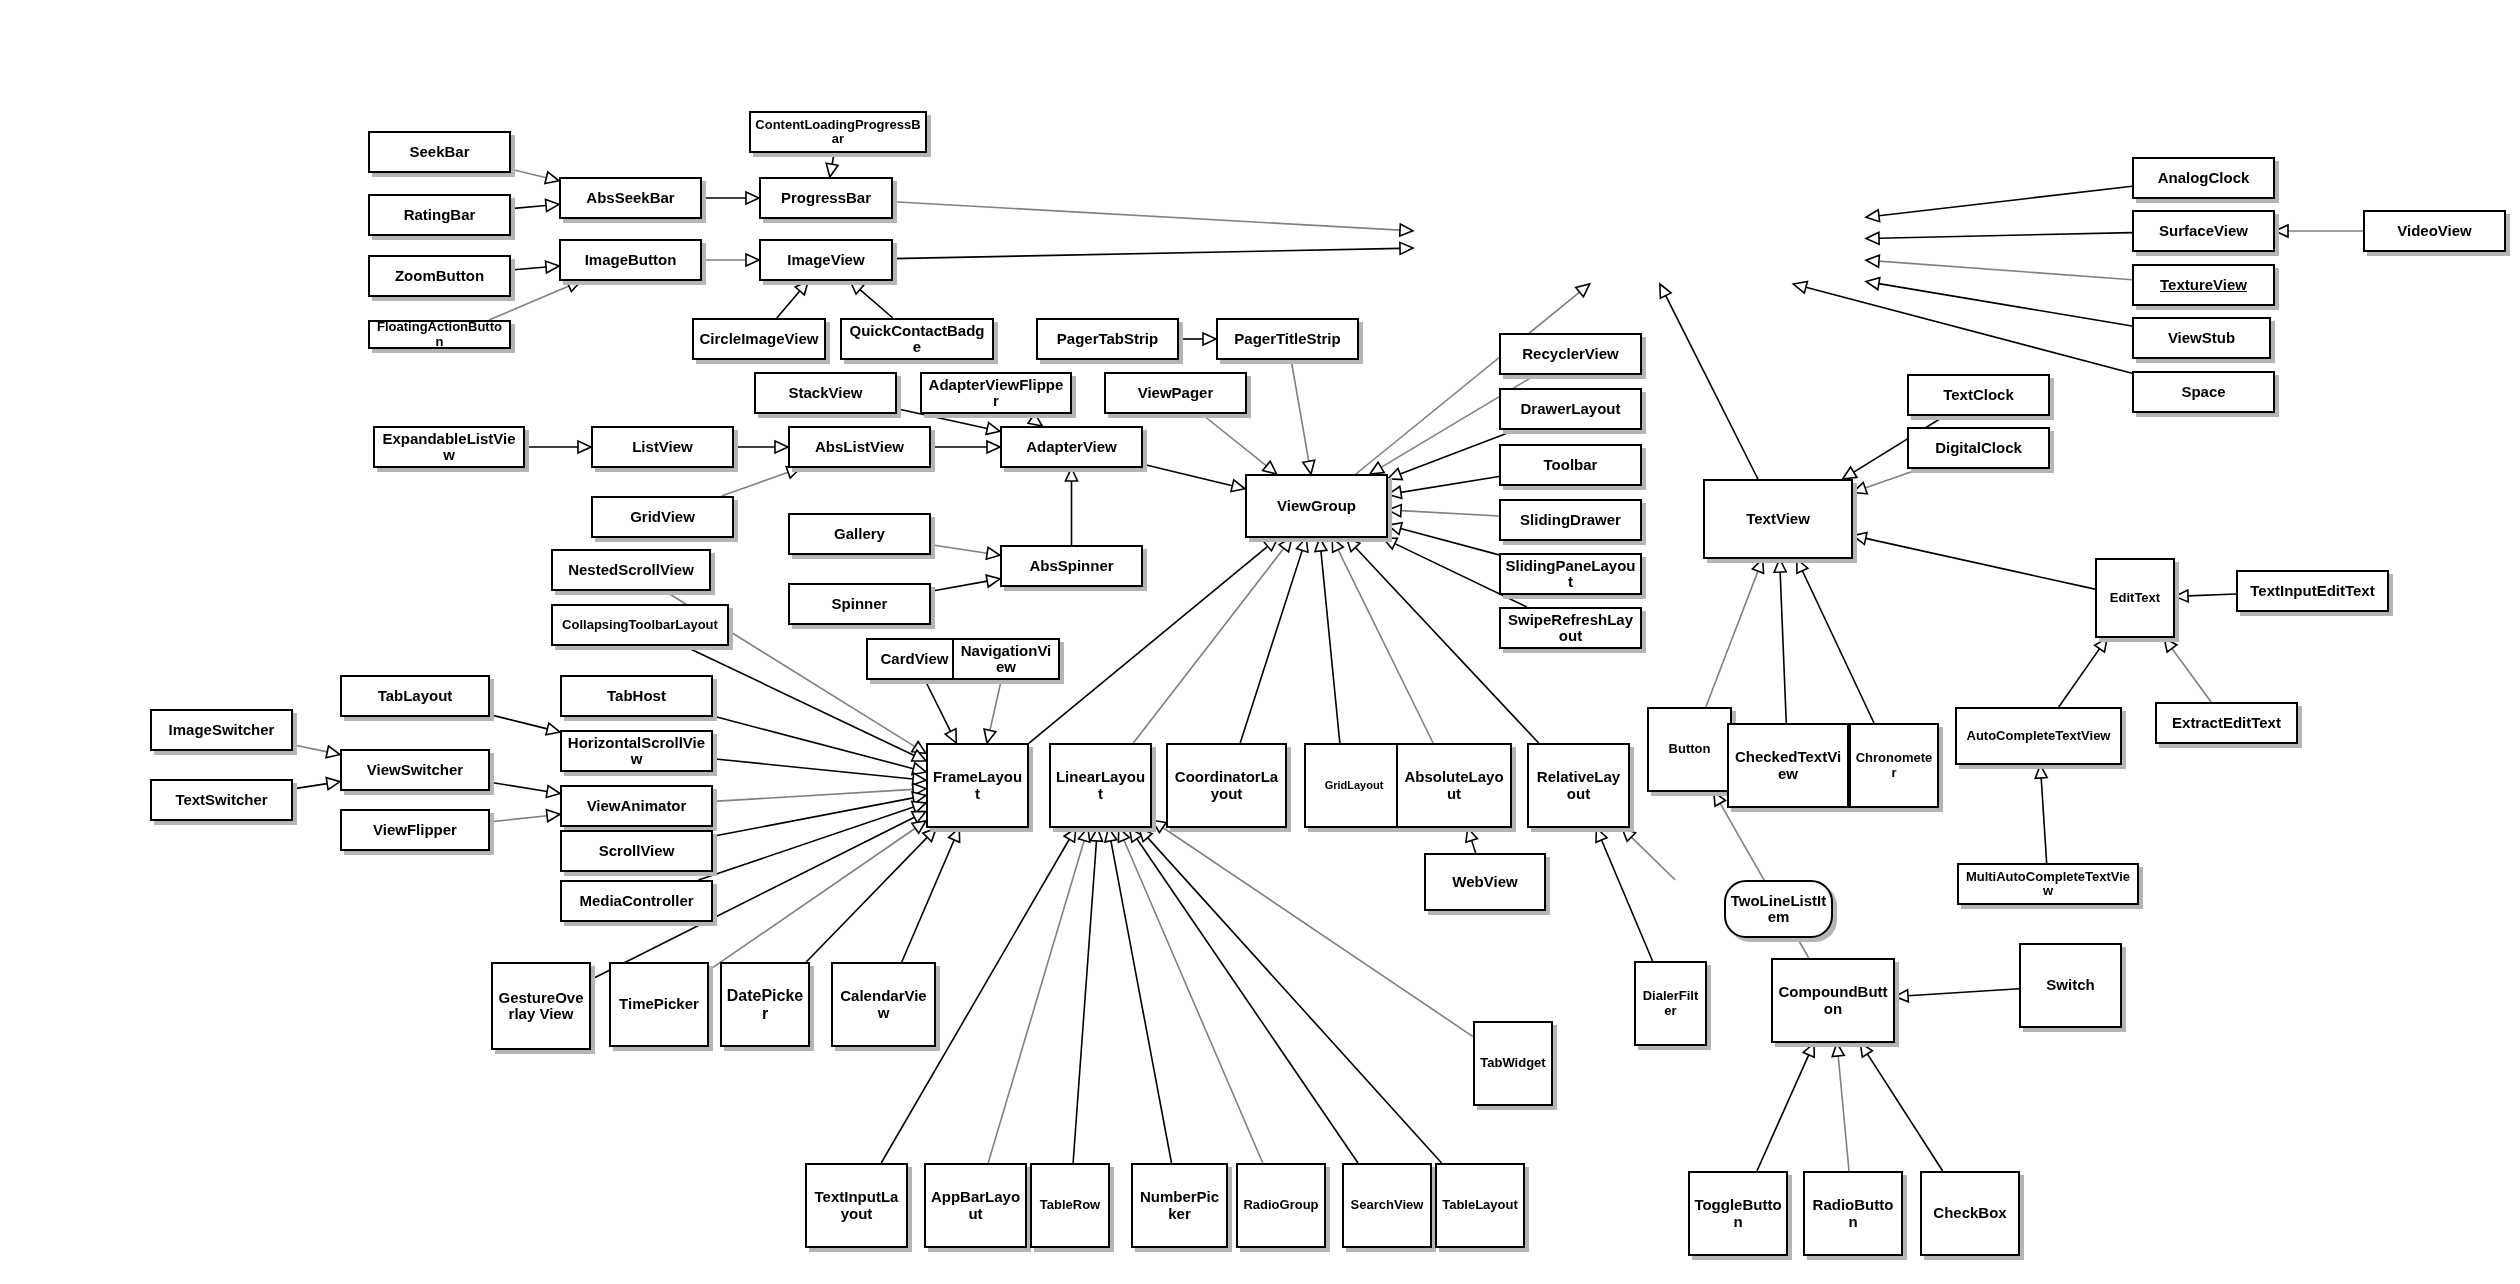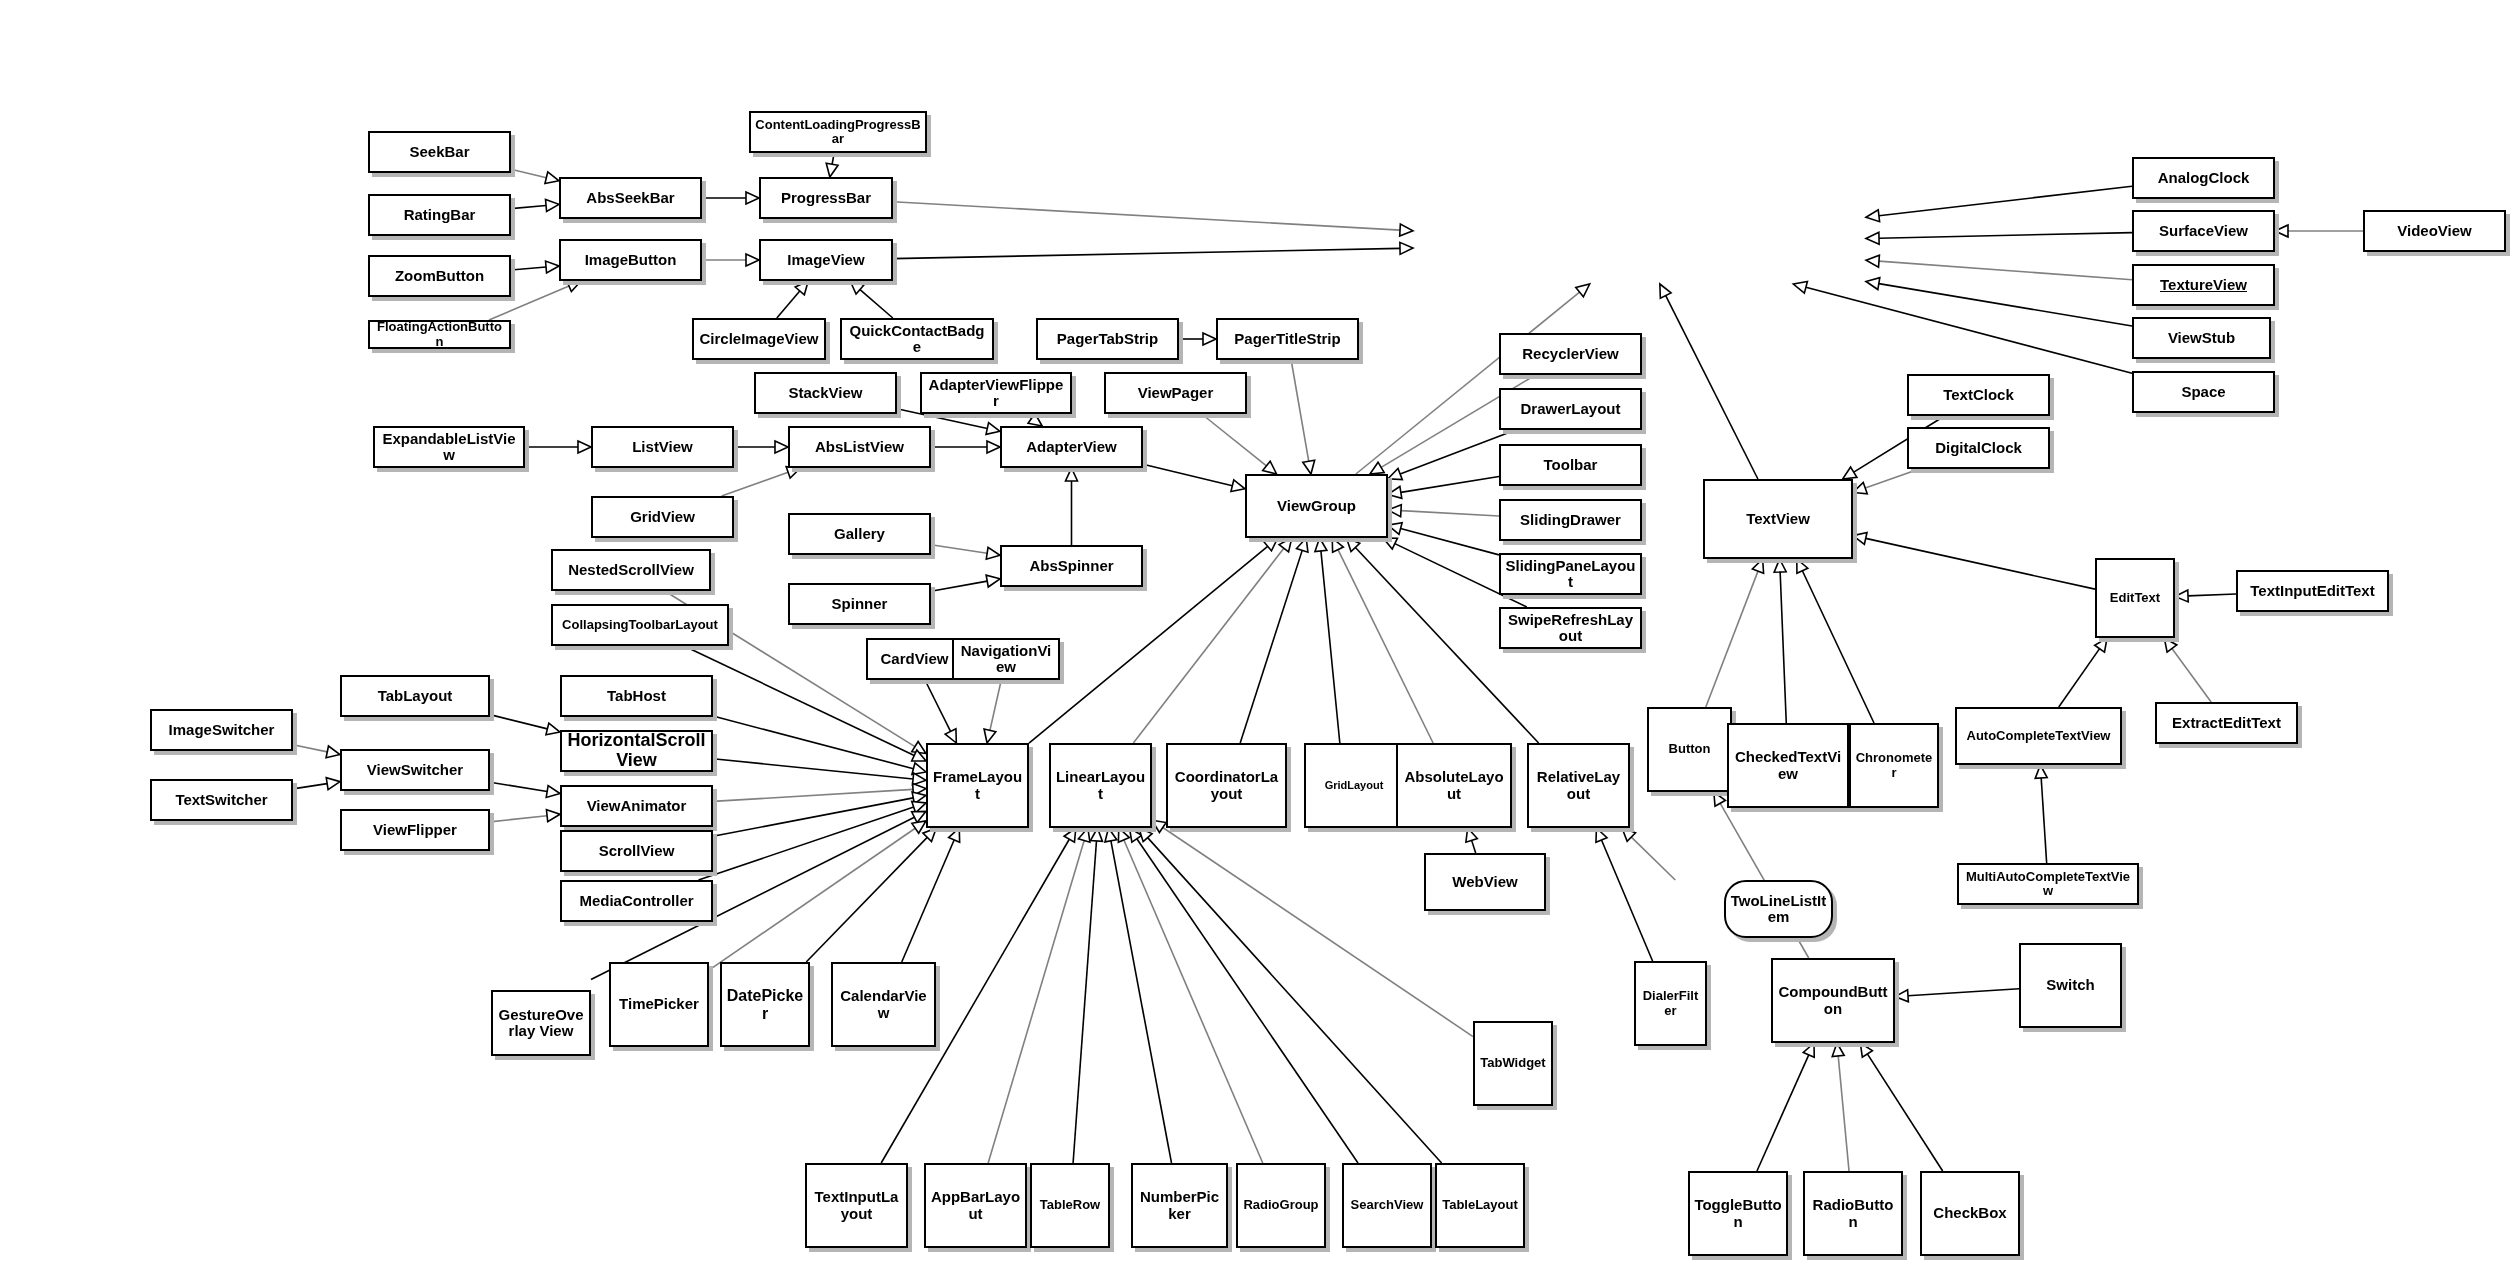--- a/index.html
+++ b/index.html
@@ -454,21 +454,21 @@
       <div class="node" style="left: 1907px; top: 374px; width: 143px; height: 42px;">TextClock</div>
       <div class="node" style="left: 1907px; top: 427px; width: 143px; height: 42px;">DigitalClock</div>
       <div class="node" style="left: 1703px; top: 479px; width: 150px; height: 80px;">TextView</div>
       <div class="node" style="left: 2095px; top: 558px; width: 80px; height: 80px; font-size: 13px;">EditText</div>
       <div class="node" style="left: 2236px; top: 570px; width: 153px; height: 42px;">TextInputEditText</div>
       <div class="node" style="left: 2155px; top: 702px; width: 143px; height: 42px;">ExtractEditText</div>
       <div class="node" style="left: 340px; top: 675px; width: 150px; height: 42px;">TabLayout</div>
       <div class="node" style="left: 560px; top: 675px; width: 153px; height: 42px;">TabHost</div>
       <div class="node" style="left: 150px; top: 709px; width: 143px; height: 42px;">ImageSwitcher</div>
       <div class="node" style="left: 340px; top: 749px; width: 150px; height: 42px;">ViewSwitcher</div>
-      <div class="node" style="left: 560px; top: 730px; width: 153px; height: 42px; font-size: 18px;">HorizontalScrollView</div>
+      <div class="node" style="left: 560px; top: 730px; width: 153px; height: 42px; font-size: 15px;">HorizontalScrollView</div>
       <div class="node" style="left: 150px; top: 779px; width: 143px; height: 42px;">TextSwitcher</div>
       <div class="node" style="left: 560px; top: 785px; width: 153px; height: 42px;">ViewAnimator</div>
       <div class="node" style="left: 340px; top: 809px; width: 150px; height: 42px;">ViewFlipper</div>
       <div class="node" style="left: 560px; top: 830px; width: 153px; height: 42px;">ScrollView</div>
       <div class="node" style="left: 560px; top: 880px; width: 153px; height: 42px;">MediaController</div>
       <div class="node" style="left: 926px; top: 743px; width: 103px; height: 85px;">FrameLayout</div>
       <div class="node" style="left: 1049px; top: 743px; width: 103px; height: 85px;">LinearLayout</div>
       <div class="node" style="left: 1166px; top: 743px; width: 121px; height: 85px;">CoordinatorLayout</div>
       <div class="node" style="left: 1304px; top: 743px; width: 100px; height: 85px; font-size: 11px;">GridLayout</div>
       <div class="node" style="left: 1396px; top: 743px; width: 116px; height: 85px;">AbsoluteLayout</div>
@@ -476,21 +476,21 @@
       <div class="node" style="left: 1647px; top: 707px; width: 85px; height: 85px; font-size: 13px;">Button</div>
       <div class="node" style="left: 1727px; top: 723px; width: 122px; height: 85px;">CheckedTextView</div>
       <div class="node" style="left: 1849px; top: 723px; width: 90px; height: 85px; font-size: 13px;">Chronometer</div>
       <div class="node" style="left: 1955px; top: 707px; width: 167px; height: 58px; font-size: 13px;">AutoCompleteTextView</div>
       <div class="node" style="left: 1424px; top: 853px; width: 122px; height: 58px;">WebView</div>
       <div class="node" style="left: 1724px; top: 880px; width: 109px; height: 58px; border-radius: 22px;">TwoLineListItem</div>
       <div class="node" style="left: 1957px; top: 863px; width: 182px; height: 42px; font-size: 13px;">MultiAutoCompleteTextView</div>
       <div class="node" style="left: 1634px; top: 961px; width: 73px; height: 85px; font-size: 13px;">DialerFilter</div>
       <div class="node" style="left: 1771px; top: 958px; width: 124px; height: 85px;">CompoundButton</div>
       <div class="node" style="left: 2019px; top: 943px; width: 103px; height: 85px;">Switch</div>
-      <div class="node" style="left: 491px; top: 962px; width: 100px; height: 66px; margin-top: 28px;">GestureOverlay View</div>
+      <div class="node" style="left: 491px; top: 962px; width: 100px; height: 88px;">GestureOverlay View</div>
       <div class="node" style="left: 609px; top: 962px; width: 100px; height: 85px;">TimePicker</div>
       <div class="node" style="left: 720px; top: 962px; width: 90px; height: 85px; font-size: 16px;">DatePicker</div>
       <div class="node" style="left: 831px; top: 962px; width: 105px; height: 85px;">CalendarView</div>
       <div class="node" style="left: 1473px; top: 1021px; width: 80px; height: 85px; font-size: 13px;">TabWidget</div>
       <div class="node" style="left: 805px; top: 1163px; width: 103px; height: 85px;">TextInputLayout</div>
       <div class="node" style="left: 924px; top: 1163px; width: 103px; height: 85px;">AppBarLayout</div>
       <div class="node" style="left: 1030px; top: 1163px; width: 80px; height: 85px; font-size: 13px;">TableRow</div>
       <div class="node" style="left: 1131px; top: 1163px; width: 97px; height: 85px;">NumberPicker</div>
       <div class="node" style="left: 1236px; top: 1163px; width: 90px; height: 85px; font-size: 13px;">RadioGroup</div>
       <div class="node" style="left: 1342px; top: 1163px; width: 90px; height: 85px; font-size: 13px;">SearchView</div>

